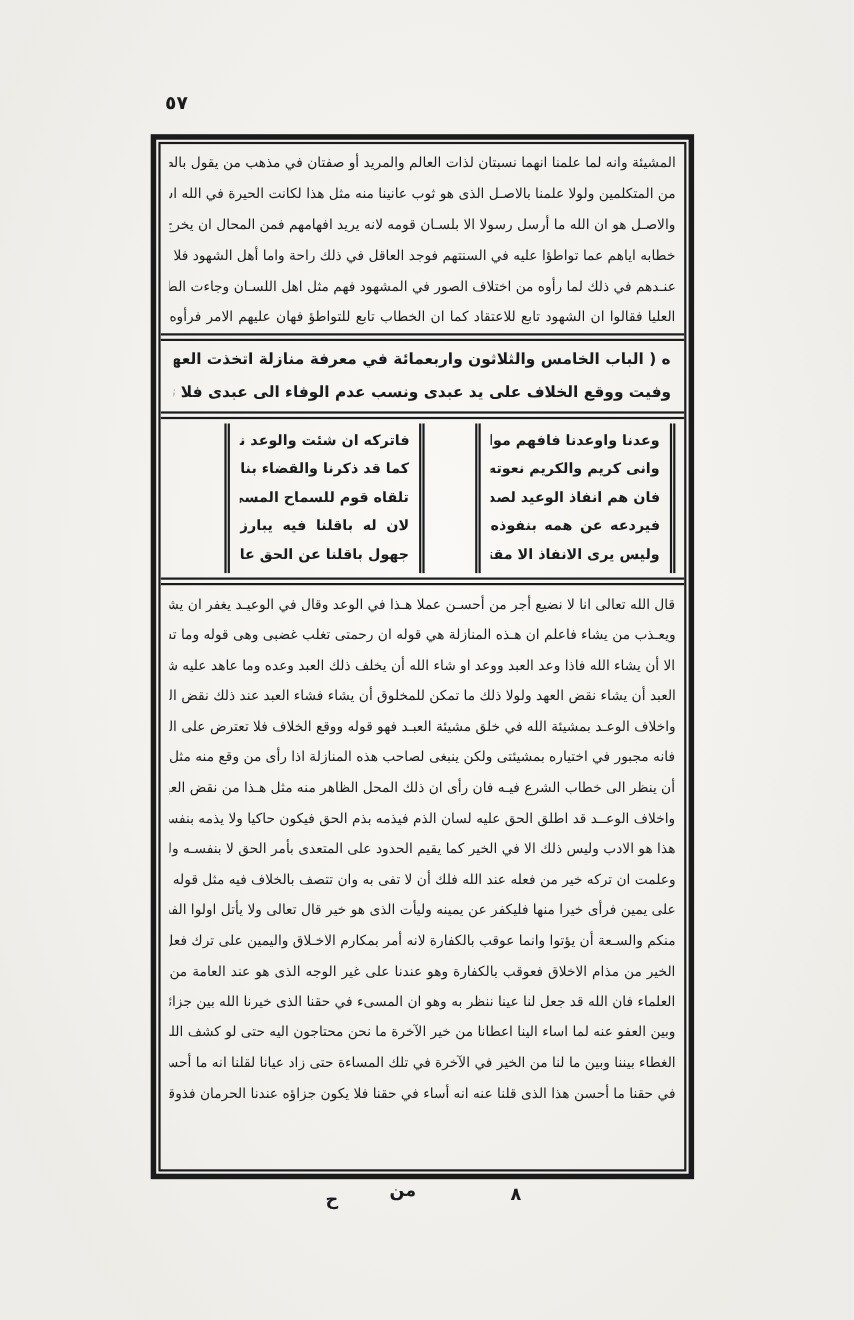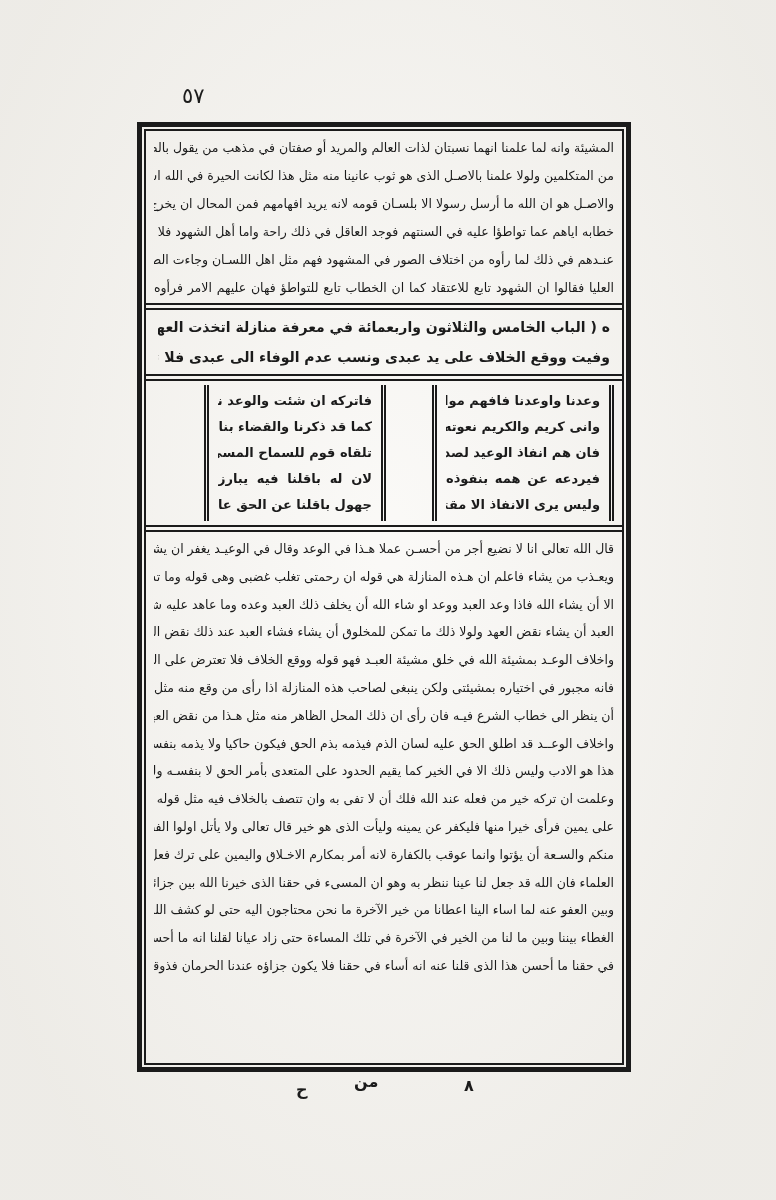--- a/index.html
+++ b/index.html
@@ -16,21 +16,21 @@
     overflow:hidden;
   }
   .scan{
     position:absolute;inset:0;
     background:
       radial-gradient(ellipse at 50% 45%, rgba(255,255,255,.55), rgba(0,0,0,.03) 85%),
       var(--paper);
   }
   .page-number{
     position:absolute;left:150px;top:84px;
-    font-size:21px;font-weight:normal;letter-spacing:2px;margin-left:32px;
+    font-size:17px;font-weight:bold;letter-spacing:2px;
   }
   .frame{
     position:absolute;left:137px;top:122px;width:494px;height:950px;
     border:5px solid var(--ink);
     box-sizing:border-box;
     background:transparent;
   }
   .frame-inner{
     position:absolute;inset:2px;
     border:2px solid var(--ink);
@@ -141,20 +141,21 @@
         <div class="prose-line">الا أن يشاء الله فاذا وعد العبد ووعد او شاء الله أن يخلف ذلك العبد وعده وما عاهد عليه شاء من</div>
         <div class="prose-line">العبد أن يشاء نقض العهد ولولا ذلك ما تمكن للمخلوق أن يشاء فشاء العبد عند ذلك نقض العهد</div>
         <div class="prose-line">واخلاف الوعـد بمشيئة الله في خلق مشيئة العبـد فهو قوله ووقع الخلاف فلا تعترض على العبد</div>
         <div class="prose-line">فانه مجبور في اختياره بمشيئتى ولكن ينبغى لصاحب هذه المنازلة اذا رأى من وقع منه مثل هذا</div>
         <div class="prose-line">أن ينظر الى خطاب الشرع فيـه فان رأى ان ذلك المحل الظاهر منه مثل هـذا من نقض العهد</div>
         <div class="prose-line">واخلاف الوعــد قد اطلق الحق عليه لسان الذم فيذمه بذم الحق فيكون حاكيا ولا يذمه بنفسـه</div>
         <div class="prose-line">هذا هو الادب وليس ذلك الا في الخير كما يقيم الحدود على المتعدى بأمر الحق لا بنفسـه ولهذا ليس</div>
         <div class="prose-line">وعلمت ان تركه خير من فعله عند الله فلك أن لا تفى به وان تتصف بالخلاف فيه مثل قوله من حلف</div>
         <div class="prose-line">على يمين فرأى خيرا منها فليكفر عن يمينه وليأت الذى هو خير قال تعالى ولا يأتل اولوا الفضل</div>
         <div class="prose-line">منكم والسـعة أن يؤتوا وانما عوقب بالكفارة لانه أمر بمكارم الاخـلاق واليمين على ترك فعل</div>
+        <div class="prose-line">الخير من مذام الاخلاق فعوقب بالكفارة وهو عندنا على غير الوجه الذى هو عند العامة من</div>
         <div class="prose-line">العلماء فان الله قد جعل لنا عينا ننظر به وهو ان المسىء في حقنا الذى خيرنا الله بين جزائه بما اساء</div>
         <div class="prose-line">وبين العفو عنه لما اساء الينا اعطانا من خير الآخرة ما نحن محتاجون اليه حتى لو كشف الله</div>
         <div class="prose-line">الغطاء بيننا وبين ما لنا من الخير في الآخرة في تلك المساءة حتى زاد عيانا لقلنا انه ما أحسـن أحد</div>
         <div class="prose-line">في حقنا ما أحسن هذا الذى قلنا عنه انه أساء في حقنا فلا يكون جزاؤه عندنا الحرمان فذوقه وعنه</div>
       </div>
 
     </div>
   </div>
 
   <div class="catchword cw-right">٨</div>

